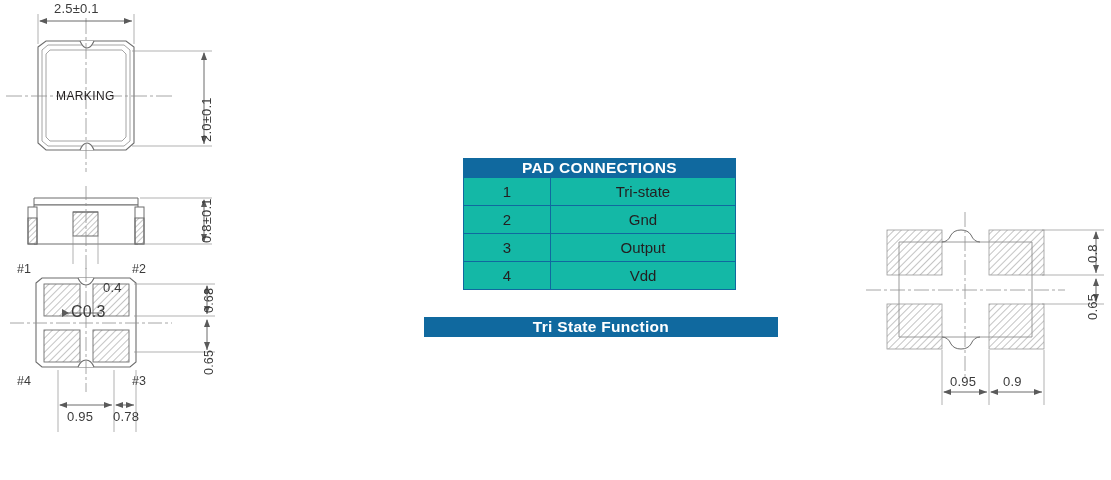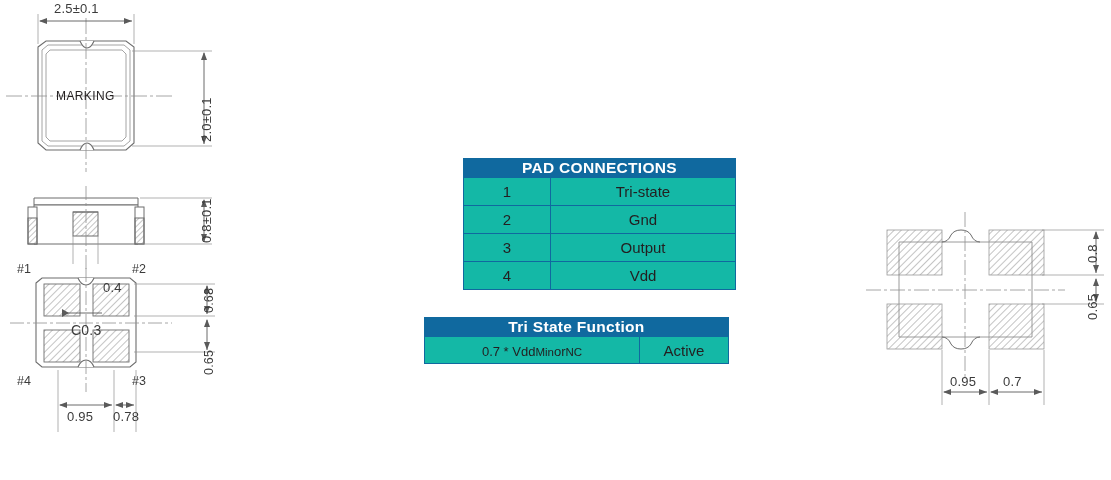--- a/index.html
+++ b/index.html
@@ -144,21 +144,21 @@
   <div class="dim-txt vert" style="left:199px;top:142px;">2.0±0.1</div>
   <div class="marking" style="left:56px;top:89px;">MARKING</div>
 
   <div class="dim-txt vert" style="left:199px;top:243px;">0.8±0.1</div>
   <div class="dim-txt" style="left:103px;top:232px;margin-top:48px;">0.4</div>
 
   <div class="label" style="left:17px;top:262px;">#1</div>
   <div class="label" style="left:132px;top:262px;">#2</div>
   <div class="label" style="left:132px;top:374px;">#3</div>
   <div class="label" style="left:17px;top:374px;">#4</div>
-  <div class="dim-txt" style="left:71px;top:322px;font-size:14px;">C0.3</div>
+  <div class="dim-txt" style="left:71px;top:303px;font-size:16px;">C0.3</div>
   <div class="dim-txt vert" style="left:202px;top:313px;font-size:12.5px;">0.68</div>
   <div class="dim-txt vert" style="left:202px;top:375px;font-size:12.5px;">0.65</div>
   <div class="dim-txt" style="left:67px;top:409px;">0.95</div>
   <div class="dim-txt" style="left:113px;top:409px;">0.78</div>
 
 
   <table class="tbl t1" style="left:463px;top:158px;width:273px;">
     <thead>
       <tr>
         <th colspan="2">PAD CONNECTIONS</th>
@@ -177,33 +177,27 @@
         <td class="num">3</td>
         <td class="val">Output</td>
       </tr>
       <tr>
         <td class="num">4</td>
         <td class="val">Vdd</td>
       </tr>
     </tbody>
   </table>
 
-  <table class="tbl t2" style="left:424px;top:317px;width:305px;">
+  <table class="tbl t2" style="left:424px;top:317px;width:354px;">
     <thead>
       <tr>
         <th colspan="2">Tri State Function</th>
       </tr>
     </thead>
     <tbody>
-      <tr>
-        <td>
-          <span class="mid">0.7 * Vdd</span><span class="small">Min</span><span class="mid">or</span><span class="small">NC</span>
-        </td>
-        <td>Active</td>
-      </tr>
     </tbody>
   </table>
 
   <svg class="abs" style="left:860px;top:200px;" width="251" height="215">
     <defs>
       <pattern id="hatch3" width="5" height="5" patternTransform="rotate(45)" patternUnits="userSpaceOnUse">
         <line x1="0" y1="0" x2="0" y2="5" stroke="#8a8a8a" stroke-width="1"></line>
       </pattern>
     </defs>
     <g stroke="#6d6d6d" fill="none" stroke-width="1">
@@ -230,16 +224,16 @@
       <line x1="129" y1="150" x2="129" y2="205" stroke="#8f8f8f" stroke-width="0.7"></line>
       <line x1="184" y1="150" x2="184" y2="205" stroke="#8f8f8f" stroke-width="0.7"></line>
       <line x1="84" y1="192" x2="127" y2="192" stroke="#5a5a5a" stroke-width="0.9" marker-start="url(#arL)" marker-end="url(#ar)"></line>
       <line x1="131" y1="192" x2="182" y2="192" stroke="#5a5a5a" stroke-width="0.9" marker-start="url(#arL)" marker-end="url(#ar)"></line>
     </g>
   </svg>
 
   <div class="dim-txt vert" style="left:1085px;top:263px;font-size:13px;">0.8</div>
   <div class="dim-txt vert" style="left:1085px;top:320px;font-size:13px;">0.65</div>
   <div class="dim-txt" style="left:950px;top:374px;">0.95</div>
-  <div class="dim-txt" style="left:1003px;top:374px;">0.7</div>
+  <div class="dim-txt" style="left:1003px;top:374px;">0.9</div>
 
 
 </div>
 
 </body></html>

